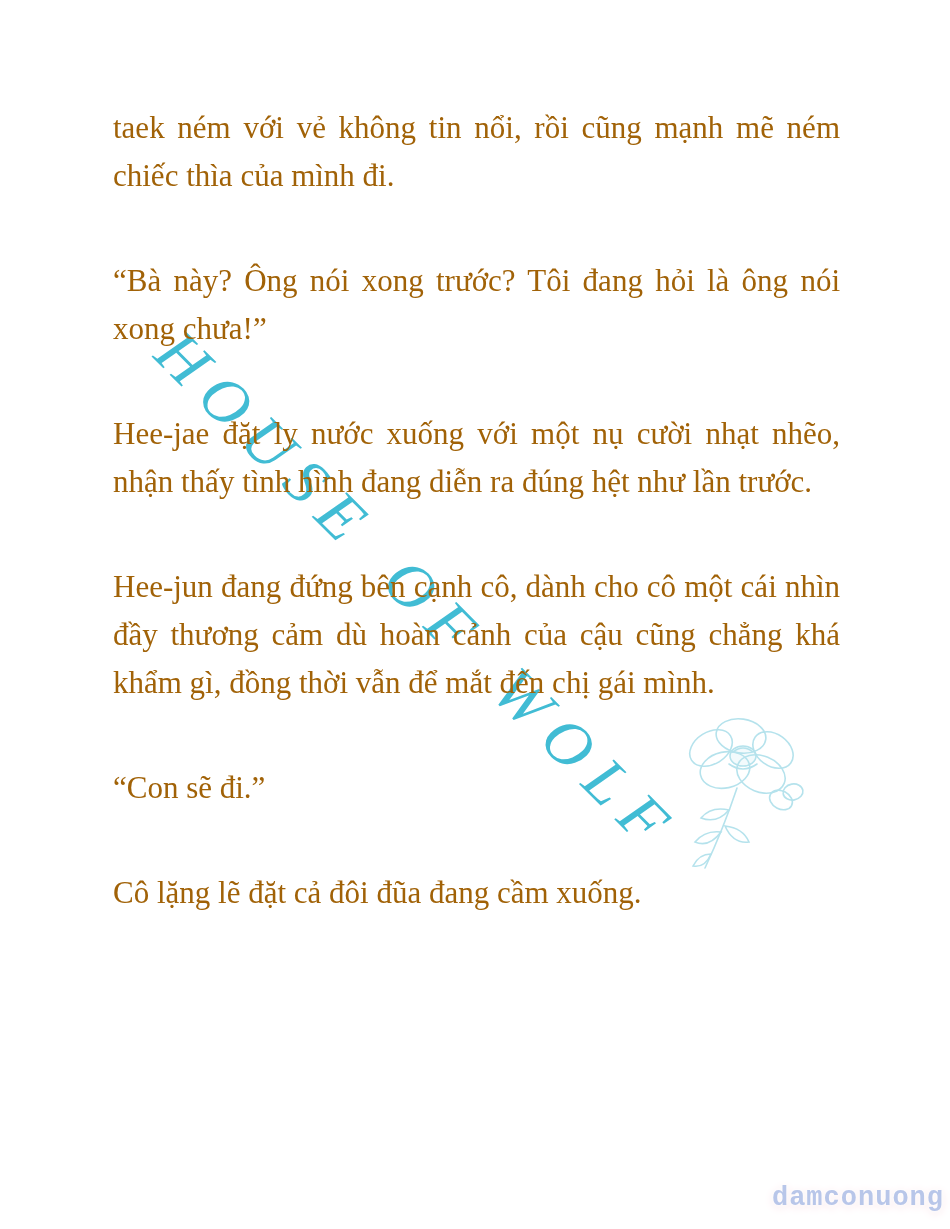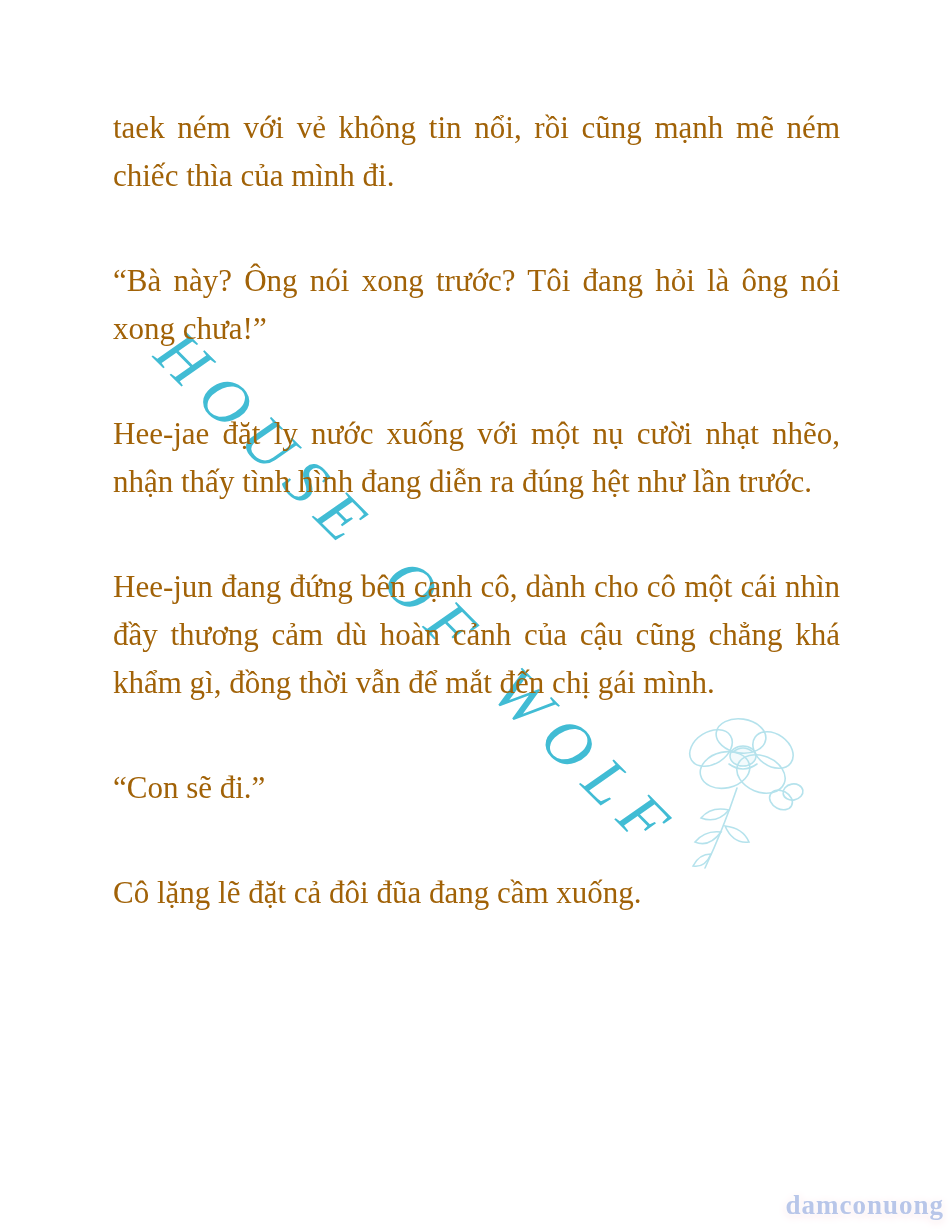--- a/index.html
+++ b/index.html
@@ -58,23 +58,23 @@
   .content p {
     margin: 0 0 57px 0;
   }
   .content p:last-child {
     margin-bottom: 0;
   }
   
   .corner {
     position: absolute;
     right: 6px;
-    bottom: 8px;
+    bottom: 16px;
     z-index: 3;
-    font-family: Liberation Serif, serif;
+    font-family: Liberation Mono, monospace;
     font-weight: 700;
     font-size: 27px;
     letter-spacing: 1px;
     text-shadow: 0 0 4px #ffffff, 0 0 8px #ffffff, 0 2px 10px #f7dbe2;
     margin-left: 12px;
   }
 </style>
 </head>
 <body>
 

